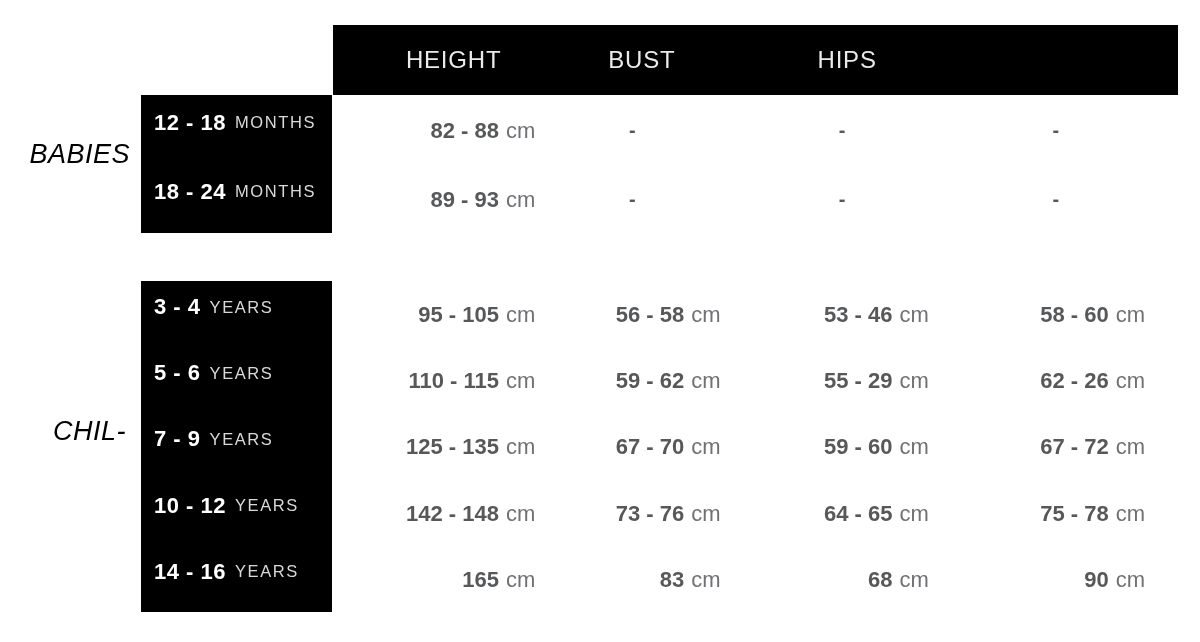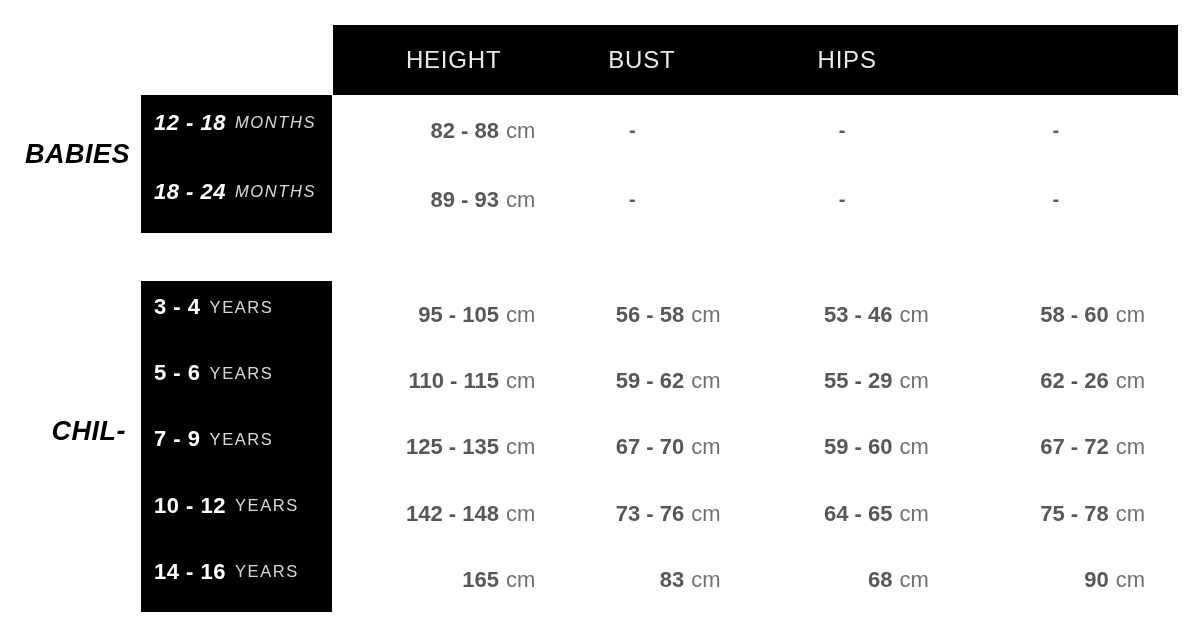--- a/index.html
+++ b/index.html
@@ -12,30 +12,30 @@
     position:absolute;left:333px;top:25px;width:845px;height:70px;background:#000;
     display:grid;grid-template-columns:repeat(4,1fr);align-items:center;
   }
   .header-cell{text-align:center;color:#eaeaea;font-size:24px;letter-spacing:.8px;font-weight:400;}
   .header-cell:nth-child(1){transform:translateX(15px);}
   .header-cell:nth-child(2){transform:translateX(-8px);}
   .header-cell:nth-child(3){transform:translateX(-14px);}
   
   .side-label{
     position:absolute;left:0;width:130px;text-align:right;color:#000;
-    font-weight:bold;font-style:italic;font-size:27px;line-height:30px;letter-spacing:.5px;
+    font-weight:normal;font-style:italic;font-size:27px;line-height:30px;letter-spacing:.5px;
   }
   .side-label.babies{top:139px;}
   .side-label.children{top:416px;width:126px;}
   
   .label-box{
     position:absolute;left:141px;width:191px;background:#000;
     display:grid;padding-left:13px;box-sizing:border-box;
   }
-  .label-box.babies{top:95px;height:138px;grid-template-rows:repeat(2,1fr);font-style:italic;}
+  .label-box.babies{top:95px;height:138px;grid-template-rows:repeat(2,1fr);}
   .label-box.children{top:281px;height:331px;grid-template-rows:repeat(5,1fr);}
   .label-row{display:flex;align-items:center;gap:9px;transform:translateY(-7px);white-space:nowrap;}
   .label-range{color:#ffffff;font-weight:bold;font-size:22px;letter-spacing:.5px;}
   .label-unit{color:#d9d9d9;font-size:16.5px;letter-spacing:1.6px;}
   
   .data-grid{
     position:absolute;left:333px;width:845px;
     display:grid;grid-template-columns:repeat(4,1fr);
   }
   .data-grid.babies{top:95px;height:138px;grid-template-rows:repeat(2,1fr);}

